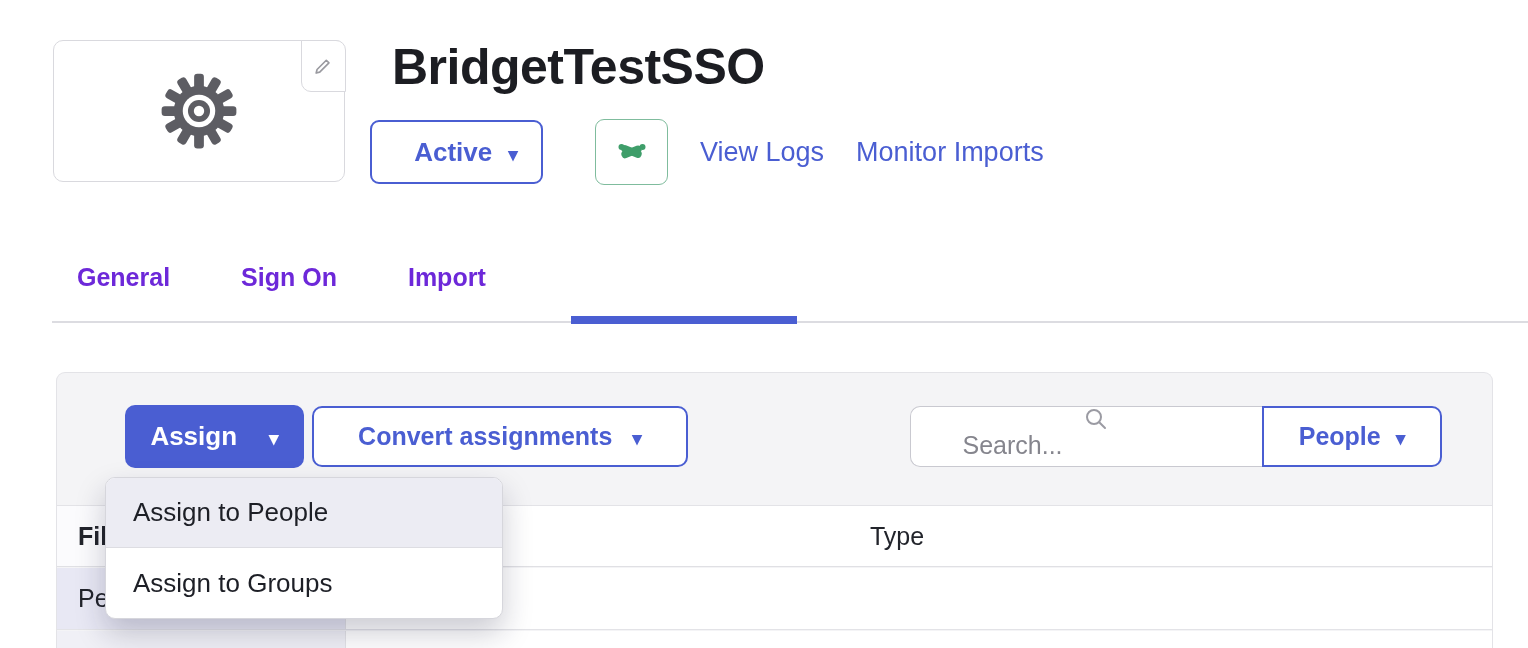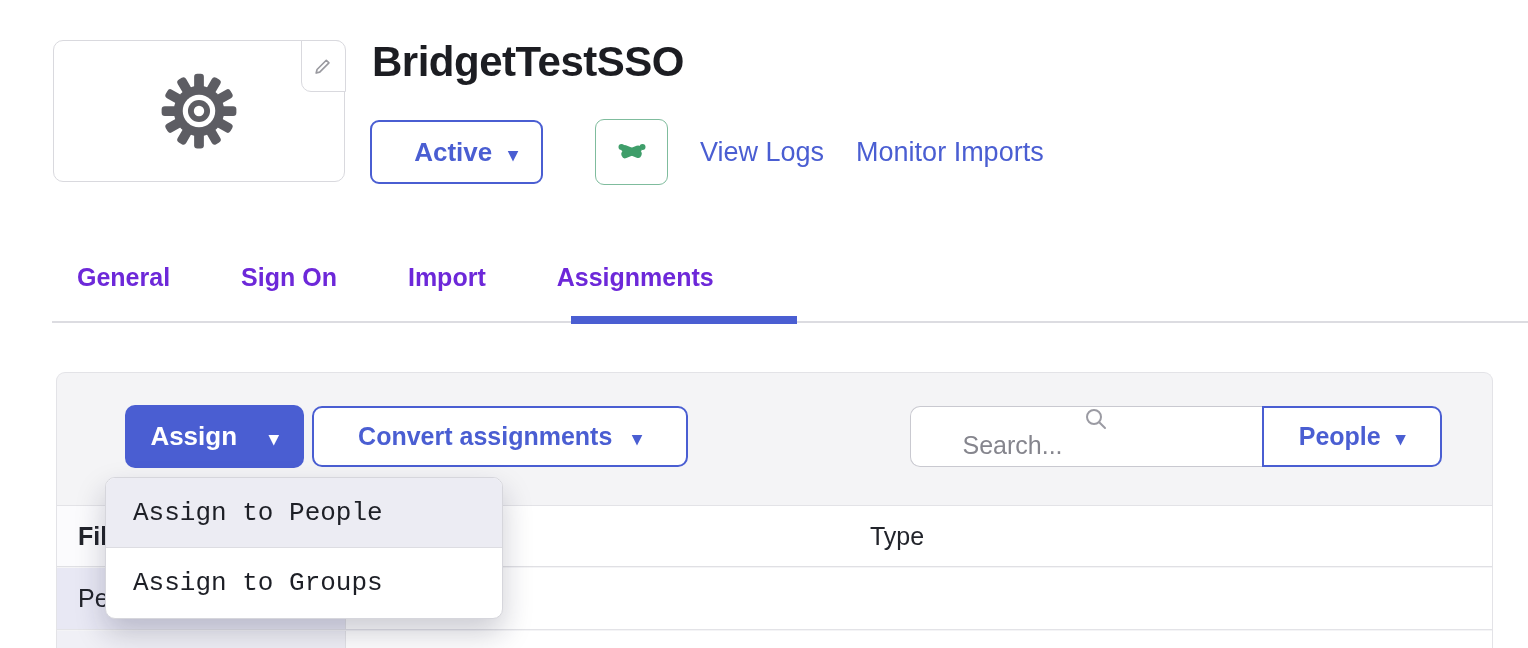--- a/index.html
+++ b/index.html
@@ -12,22 +12,22 @@
     background: #fff; border: 1.5px solid #d9d9de; border-radius: 10px;
     display: flex; align-items: center; justify-content: center;
   }
   .edit-btn {
     position: absolute; top: -1.5px; right: -1.5px; width: 45px; height: 52px;
     background: #fff; border: 1.5px solid #d9d9de;
     border-radius: 0 10px 0 10px;
     display: flex; align-items: center; justify-content: center; cursor: pointer;
   }
   .page-title {
-    position: absolute; left: 372px; top: 38px;
-    font-size: 42px; font-weight: 700; color: #1c1d22; letter-spacing: -0.5px;
+    position: absolute; left: 392px; top: 38px;
+    font-size: 50px; font-weight: 700; color: #1c1d22; letter-spacing: -0.5px;
   }
   .header-actions {
     position: absolute; left: 370px; top: 119px; height: 66px;
     display: flex; align-items: center;
   }
   .btn-status {
     width: 173px; height: 64px; background: #fff;
     border: 2px solid #4a5ed2; border-radius: 9px;
     color: #4a5ed2; font-size: 26px; font-weight: 700;
     display: flex; align-items: center; justify-content: center; gap: 16px; cursor: pointer; padding-left: 19px;
@@ -116,21 +116,20 @@
   .filter-item-label { font-size: 25px; font-weight: 400; color: #22242b; }
   .row-people .cell-filters { background: #e8e8f4; }
   .row-next .cell-filters { background: #f0f0f6; }
 
   
   .dropdown {
     position: absolute; left: 105px; top: 477px; width: 398px; z-index: 10;
     background: #fff; border: 1px solid #d6d6dc; border-radius: 10px;
     box-shadow: 0 14px 30px rgba(25, 25, 55, 0.22);
     overflow: hidden;
-    font-family: Liberation Mono, monospace;
   }
   .dropdown-item {
     height: 70px; display: flex; align-items: center; padding-left: 27px;
     font-size: 26px; color: #1d1f26; cursor: pointer; white-space: nowrap;
   }
   .dropdown-item.highlighted { background: #ececf3; border-bottom: 1px solid #dddde2; }
 
   .icon { display: inline-flex; align-items: center; justify-content: center; }
 </style>
 </head>
@@ -188,21 +187,20 @@
     </span>
   </button>
   <a class="hdr-link">View Logs</a>
   <a class="hdr-link">Monitor Imports</a>
 </div>
 
 <nav class="tabs">
   <div class="tab">General</div>
   <div class="tab">Sign On</div>
   <div class="tab">Import</div>
-  <div class="tab">Assignments</div>
 </nav>
 <div class="tabs-baseline"></div>
 <div class="tab-indicator"></div>
 
 <div class="panel"></div>
 
 <div class="tbl-header-row">
   <div class="cell-filters">
     <span class="filters-label">Filters</span>
   </div>

